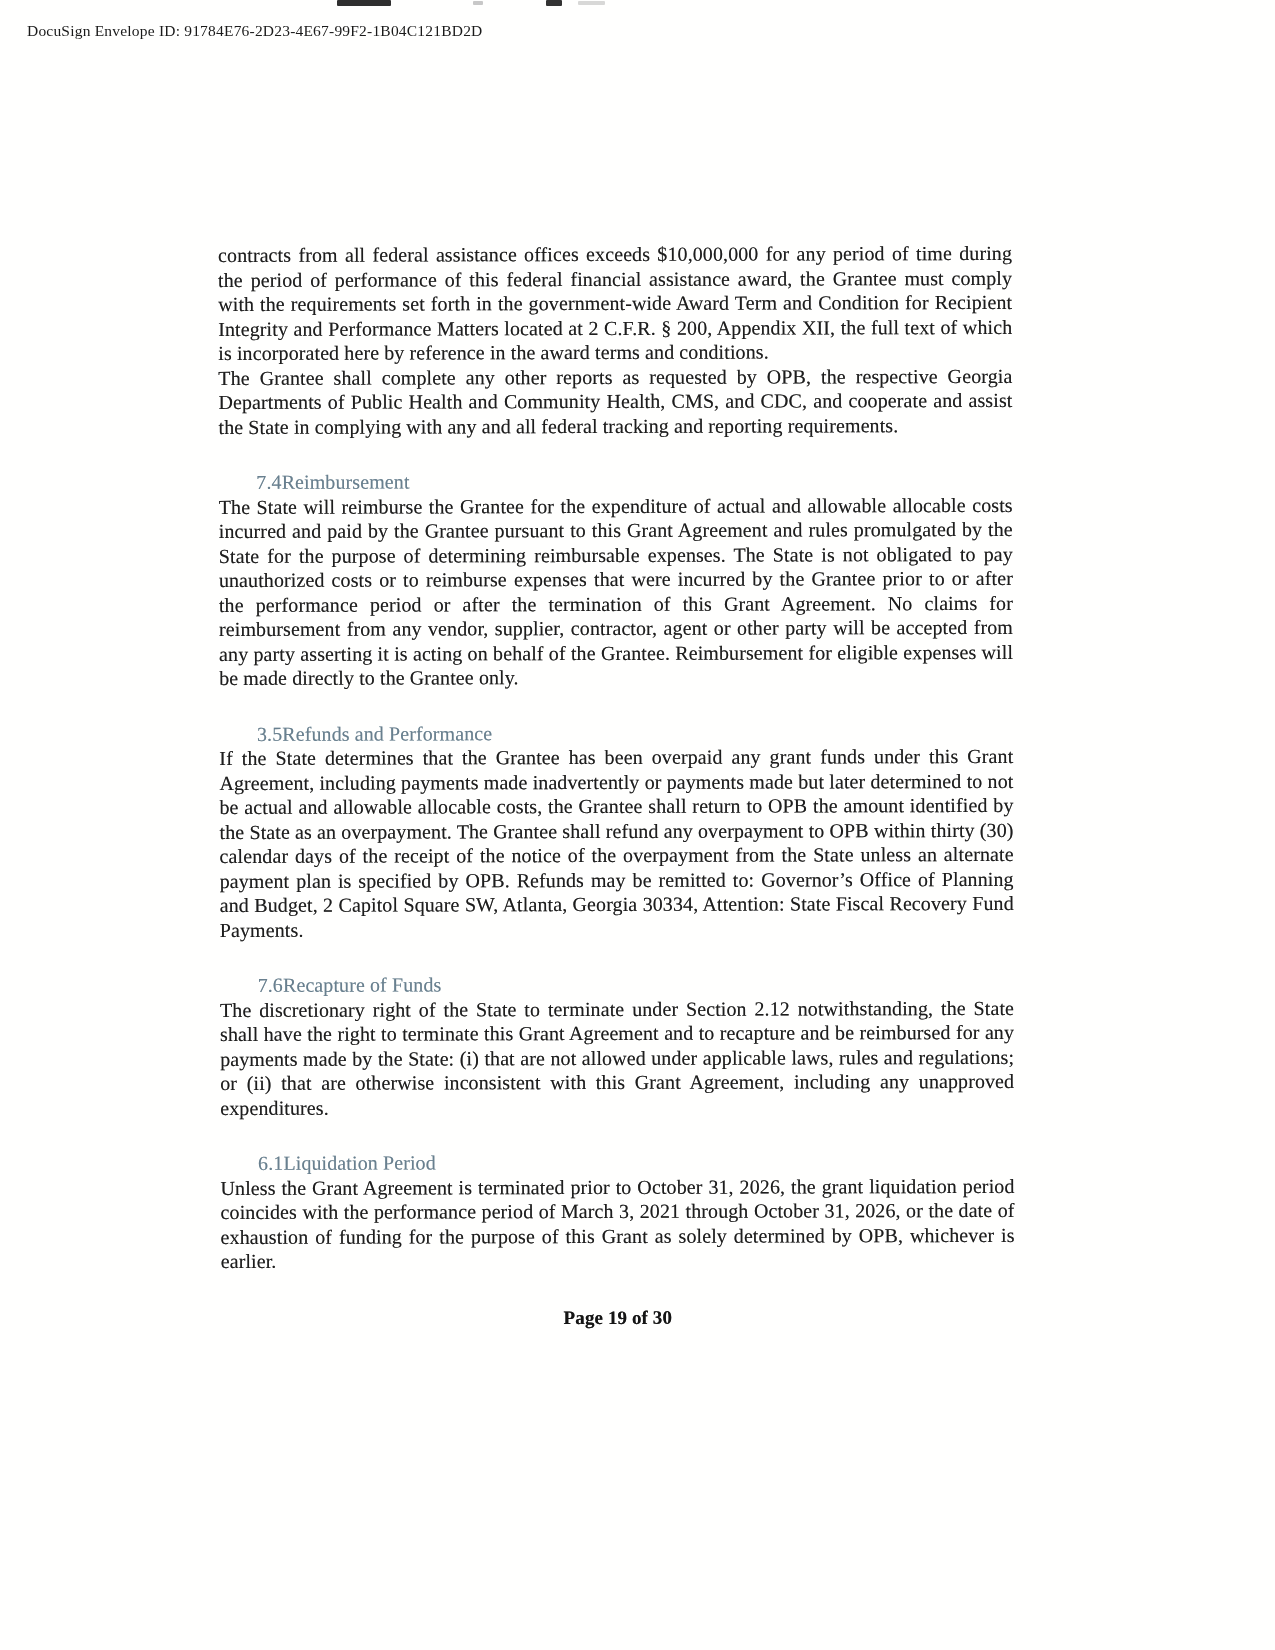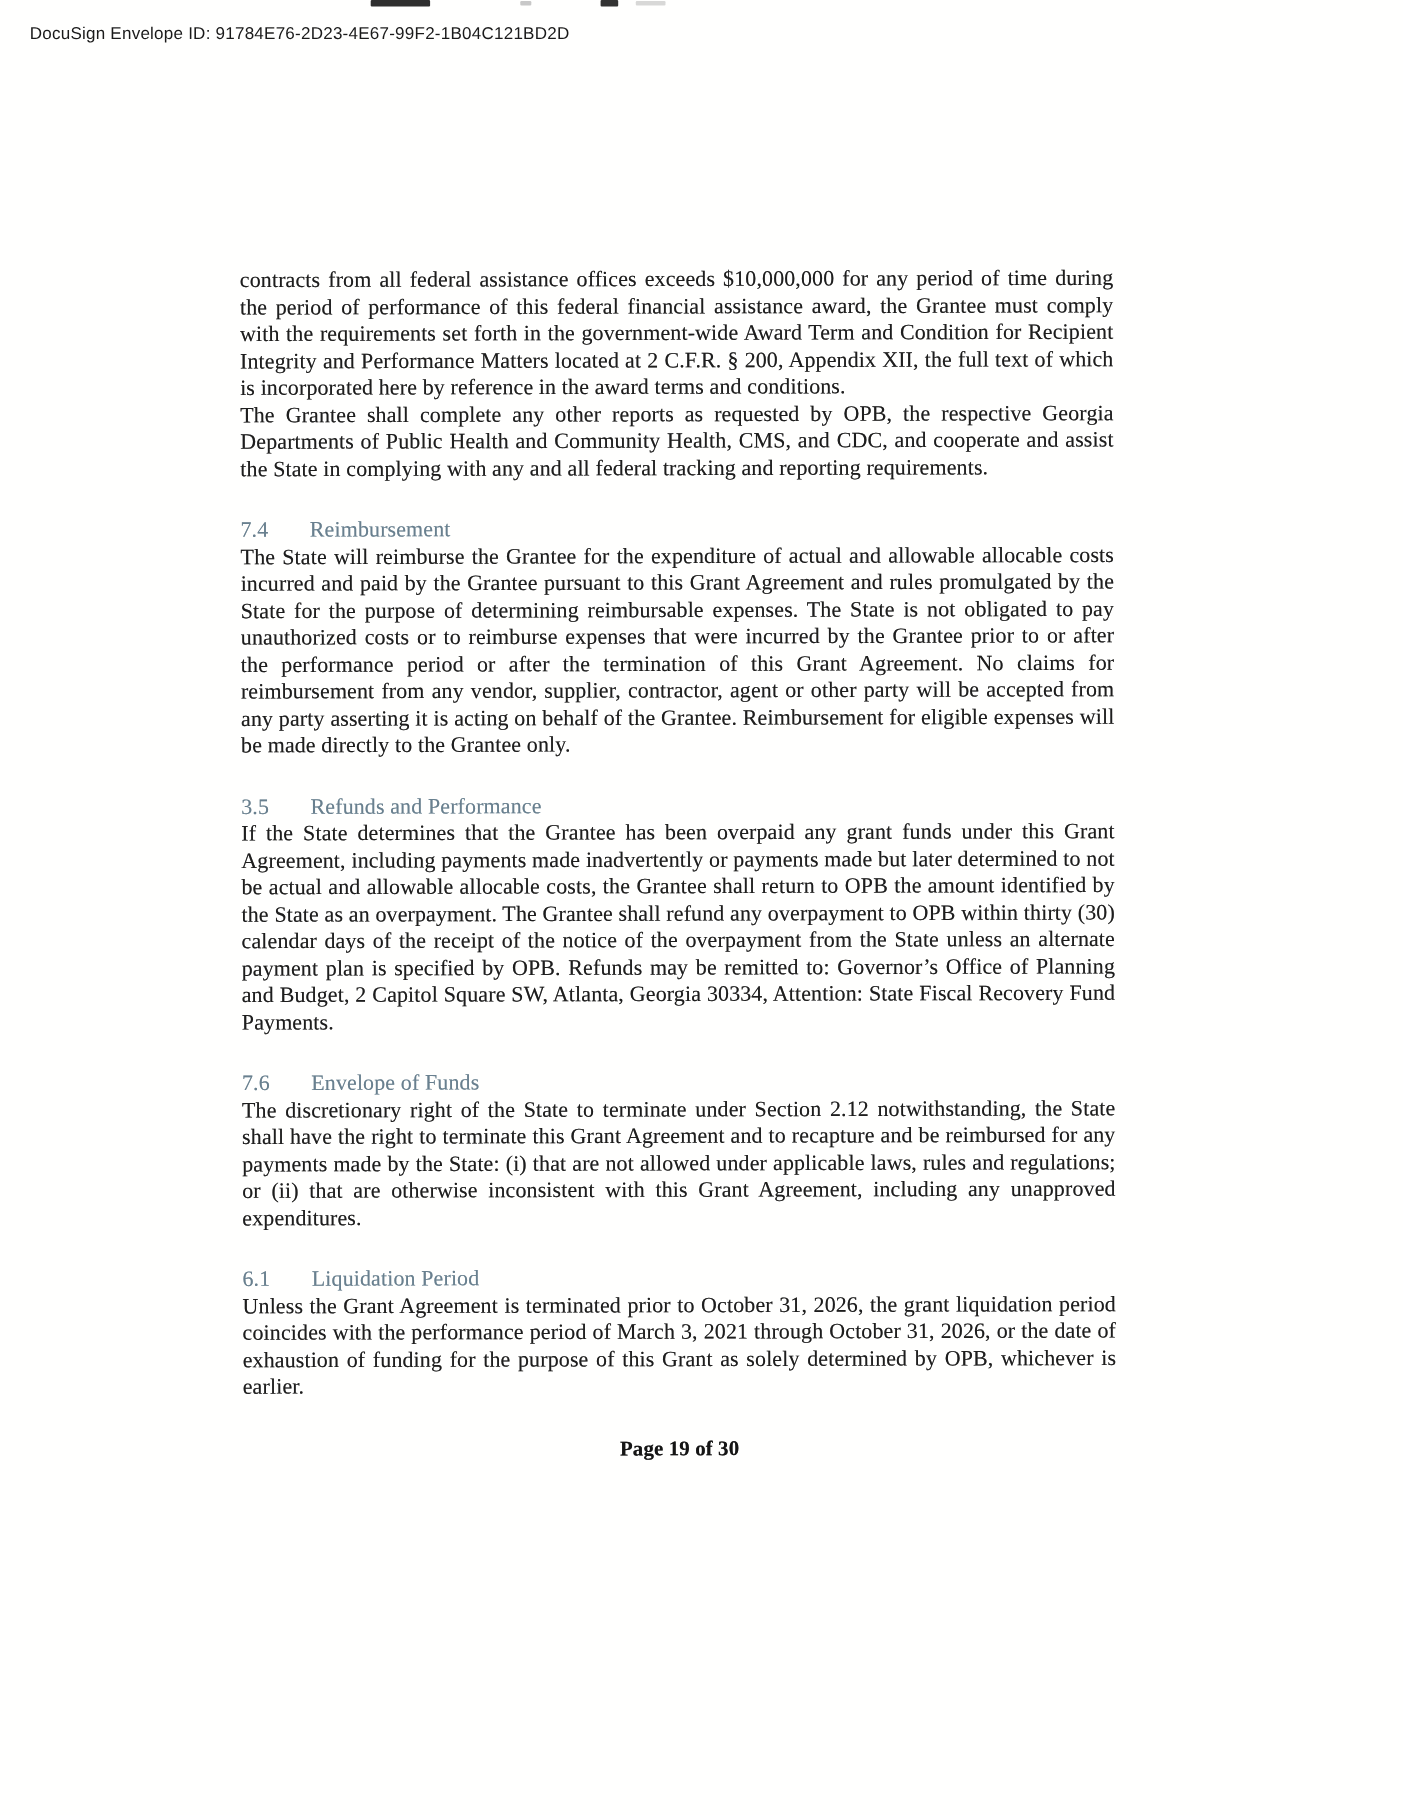--- a/index.html
+++ b/index.html
@@ -26,21 +26,21 @@
   }
   .artifact.a1 { left: 337px; top: 0; width: 54px; height: 6px; background: #2f2f2f; }
   .artifact.a2 { left: 473px; top: 1px; width: 10px; height: 4px; background: #9a9a9a; opacity: .55; }
   .artifact.a3 { left: 546px; top: 0; width: 16px; height: 6px; background: #333333; }
   .artifact.a4 { left: 578px; top: 1px; width: 27px; height: 4px; background: #a8a8a8; opacity: .45; }
   
   .docusign-line {
     position: absolute;
     left: 27px;
     top: 22px;
-    font-family: Liberation Sans, sans-serif;
+    font-family: Liberation Serif, serif;
     font-size: 15.5px;
     letter-spacing: 0.2px;
     color: #1a1a1a;
   }
   
   .doc {
     position: absolute;
     left: 218px;
     top: 243px;
     width: 794px;
@@ -60,20 +60,21 @@
   .gap-lg { margin-top: 31px; }
   .section-heading {
     margin-top: 31px;
     color: #69808f;
     text-shadow: 0 0 0.5px rgba(105,128,143,0.5);
     white-space: nowrap;
   }
   .section-heading .sec-num {
     display: inline-block;
     width: 63px;
+    text-align: right;
   }
   .section-body { margin-top: 29px; }
   .footer-line {
     margin-top: 33px;
     text-align: center;
     font-weight: 600;
     font-size: 19px;
     color: #151515;
     text-shadow: 0 0 0.5px rgba(0,0,0,0.6);
   }
@@ -100,21 +101,21 @@
       <span class="sec-num">7.4</span><span class="sec-title">Reimbursement</span>
     </div>
     <p class="section-body">The State will reimburse the Grantee for the expenditure of actual and allowable allocable costs incurred and paid by the Grantee pursuant to this Grant Agreement and rules promulgated by the State for the purpose of determining reimbursable expenses. The State is not obligated to pay unauthorized costs or to reimburse expenses that were incurred by the Grantee prior to or after the performance period or after the termination of this Grant Agreement. No claims for reimbursement from any vendor, supplier, contractor, agent or other party will be accepted from any party asserting it is acting on behalf of the Grantee. Reimbursement for eligible expenses will be made directly to the Grantee only.</p>
 
     <div class="section-heading">
       <span class="sec-num">3.5</span><span class="sec-title">Refunds and Performance</span>
     </div>
     <p class="section-body">If the State determines that the Grantee has been overpaid any grant funds under this Grant Agreement, including payments made inadvertently or payments made but later determined to not be actual and allowable allocable costs, the Grantee shall return to OPB the amount identified by the State as an overpayment. The Grantee shall refund any overpayment to OPB within thirty (30) calendar days of the receipt of the notice of the overpayment from the State unless an alternate payment plan is specified by OPB. Refunds may be remitted to: Governor’s Office of Planning and Budget, 2 Capitol Square SW, Atlanta, Georgia 30334, Attention: State Fiscal Recovery Fund Payments.</p>
 
     <div class="section-heading">
-      <span class="sec-num">7.6</span><span class="sec-title">Envelope of Funds</span>
+      <span class="sec-num">7.6</span><span class="sec-title">Recapture of Funds</span>
     </div>
     <p class="section-body">The discretionary right of the State to terminate under Section 2.12 notwithstanding, the State shall have the right to terminate this Grant Agreement and to recapture and be reimbursed for any payments made by the State: (i) that are not allowed under applicable laws, rules and regulations; or (ii) that are otherwise inconsistent with this Grant Agreement, including any unapproved expenditures.</p>
 
     <div class="section-heading">
       <span class="sec-num">6.1</span><span class="sec-title">Liquidation Period</span>
     </div>
     <p class="section-body">Unless the Grant Agreement is terminated prior to October 31, 2026, the grant liquidation period coincides with the performance period of March 3, 2021 through October 31, 2026, or the date of exhaustion of funding for the purpose of this Grant as solely determined by OPB, whichever is earlier.</p>
 
     <div class="footer-line">Page 19 of 30</div>
 

